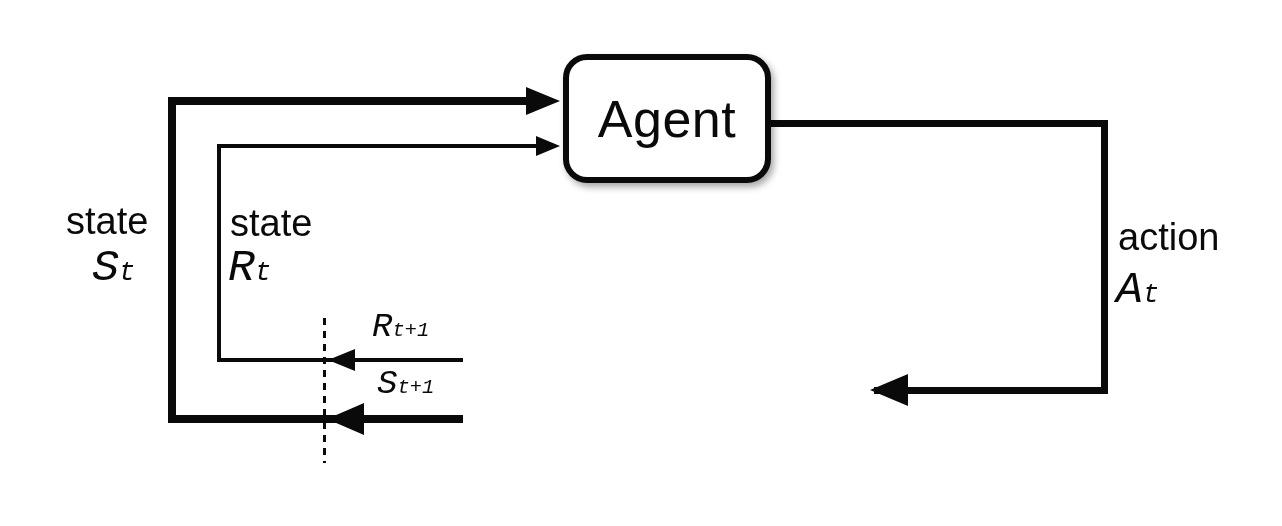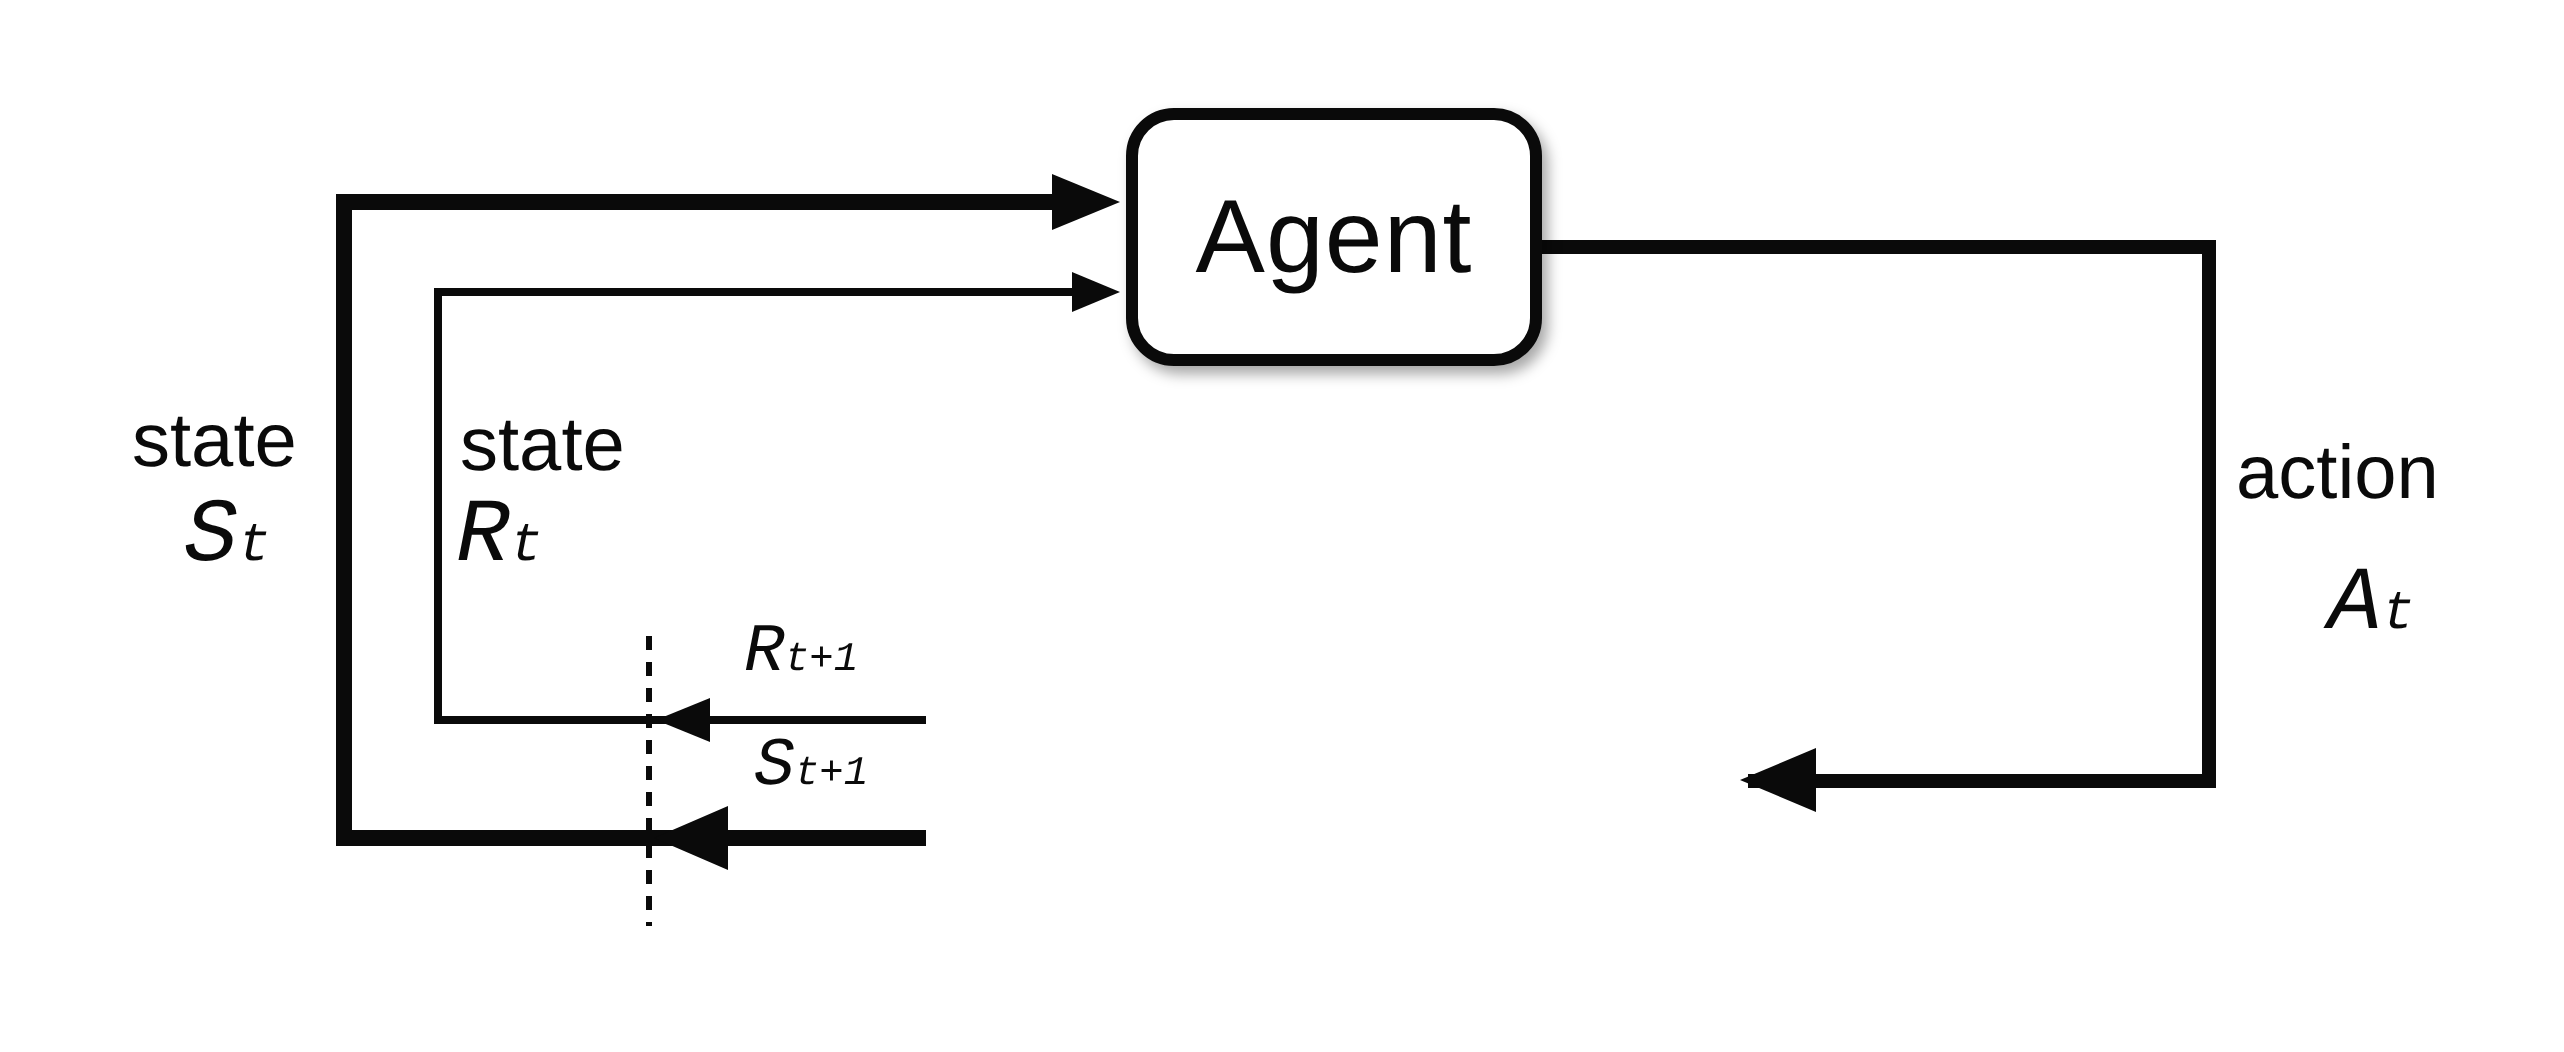--- a/index.html
+++ b/index.html
@@ -69,21 +69,21 @@
     font-size:0.6em;
     vertical-align:-22%;
     line-height:0;
   }
   .sym-small{font-size:34px;}
   .lbl-state {left:66px;top:202px;text-align:center;}
   .lbl-state-sym{left:92px;top:246px;}
   .lbl-reward{left:230px;top:204px;}
   .lbl-reward-sym{left:228px;top:246px;}
   .lbl-action{left:1118px;top:218px;text-align:center;}
-  .lbl-action-sym{left:1116px;top:280px;margin-left:48px;}
+  .lbl-action-sym{left:1116px;top:268px;}
   .lbl-next-reward{left:372px;top:310px;}
   .lbl-next-state{left:377px;top:367px;}
 </style>
 </head>
 <body>
 
 <div class="canvas">
 
   <div class="seg state-top"></div>
   <div class="seg state-vert"></div>

